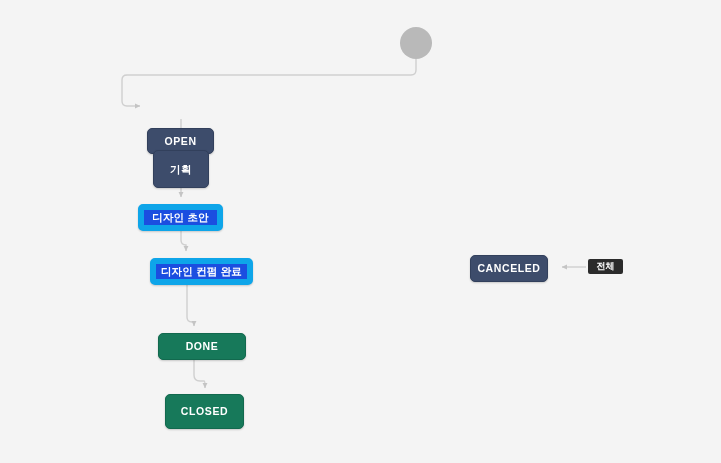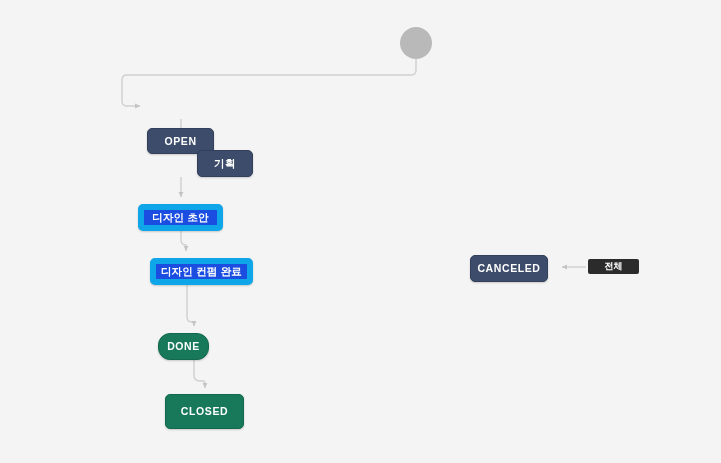--- a/index.html
+++ b/index.html
@@ -111,41 +111,41 @@
 
     <path d="M586,267 L562,267" fill="none" stroke="#cfcfcf" stroke-width="1.4" marker-end="url(#arrowhead)"></path>
   </svg>
 
   <div class="start-dot" style="left:400px; top:27px; width:32px; height:32px;"></div>
 
   <div class="node navy" style="left:147px; top:93px; width:67px; height:26px;margin-top:35px;">
     <span class="node-label">OPEN</span>
   </div>
 
-  <div class="node navy" style="left:153px; top:150px; width:56px; height:27px;margin-left:44px;">
+  <div class="node navy" style="left:153px; top:150px; width:56px; height:38px;">
     <span class="node-label">기획</span>
   </div>
 
   <div class="node blue" style="left:138px; top:204px; width:85px; height:27px;">
     <span class="node-label">디자인 초안</span>
   </div>
 
   <div class="node blue" style="left:135px; top:258px; width:103px; height:27px;margin-left:15px;">
     <span class="node-label">디자인 컨펌 완료</span>
   </div>
 
-  <div class="node green" style="left:158px; top:333px; width:51px; height:27px;border-radius:12px;">
+  <div class="node green" style="left:158px; top:333px; width:88px; height:27px;">
     <span class="node-label">DONE</span>
   </div>
 
   <div class="node green" style="left:165px; top:394px; width:79px; height:35px;">
     <span class="node-label">CLOSED</span>
   </div>
 
   <div class="node navy" style="left:470px; top:255px; width:78px; height:27px;">
     <span class="node-label">CANCELED</span>
   </div>
 
-  <div class="edge-label" style="left:588px; top:259px; width:51px; height:15px;">
+  <div class="edge-label" style="left:588px; top:259px; width:35px; height:15px;">
     <span>전체</span>
   </div>
 
 </div>
 
 </body></html>

